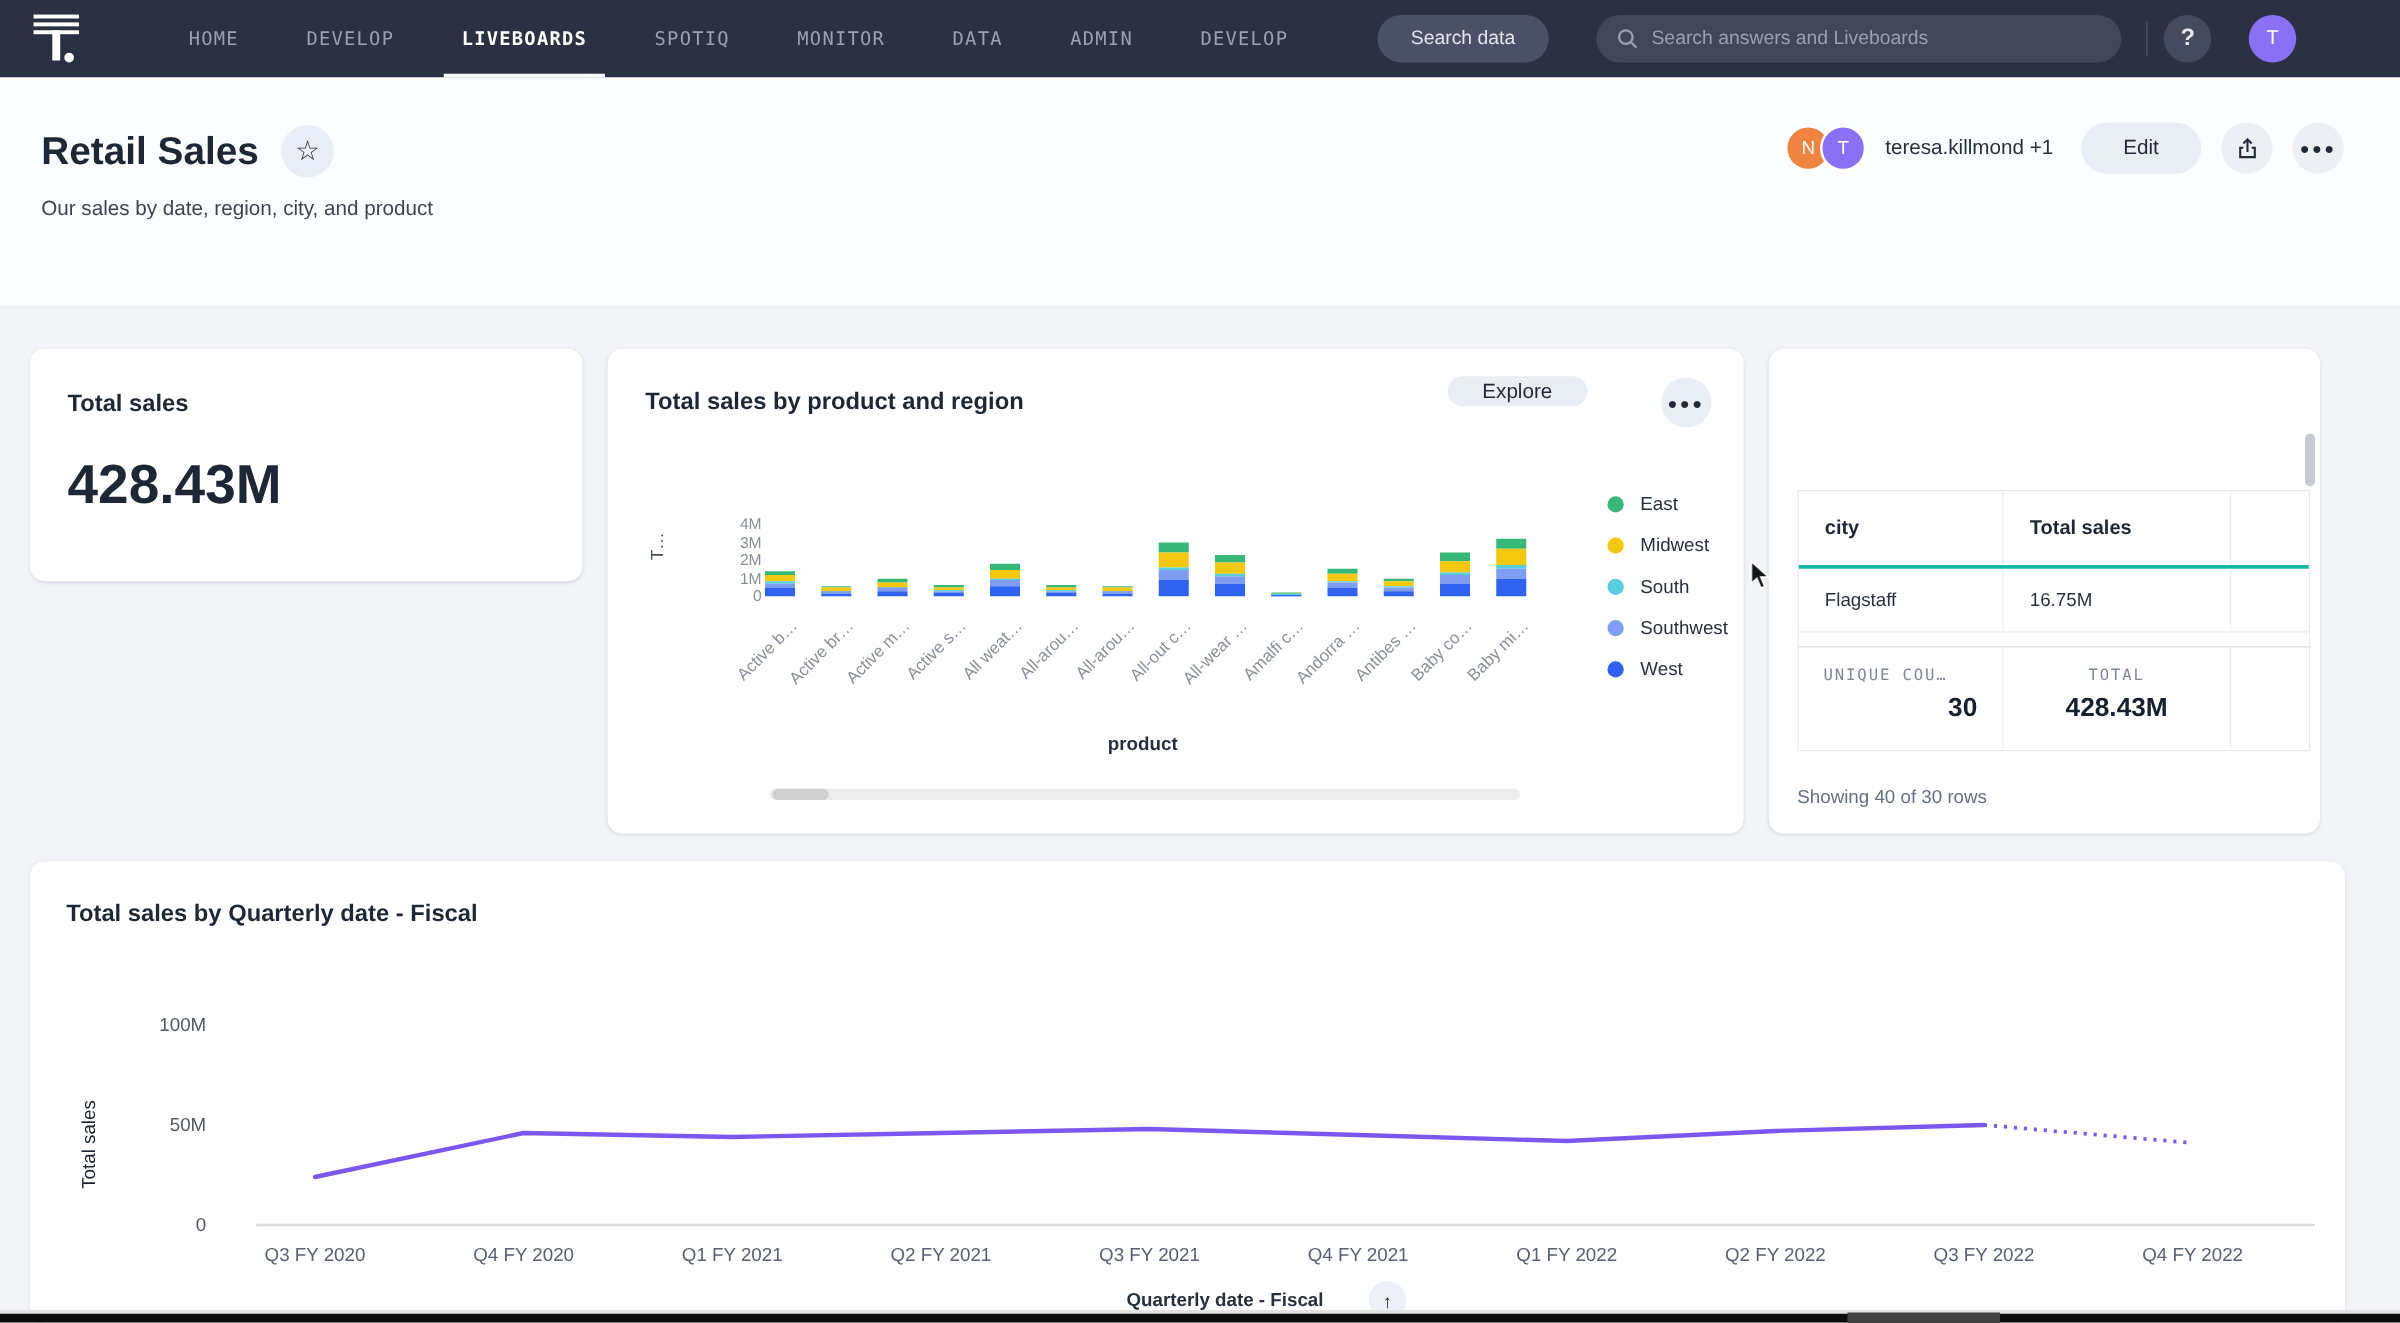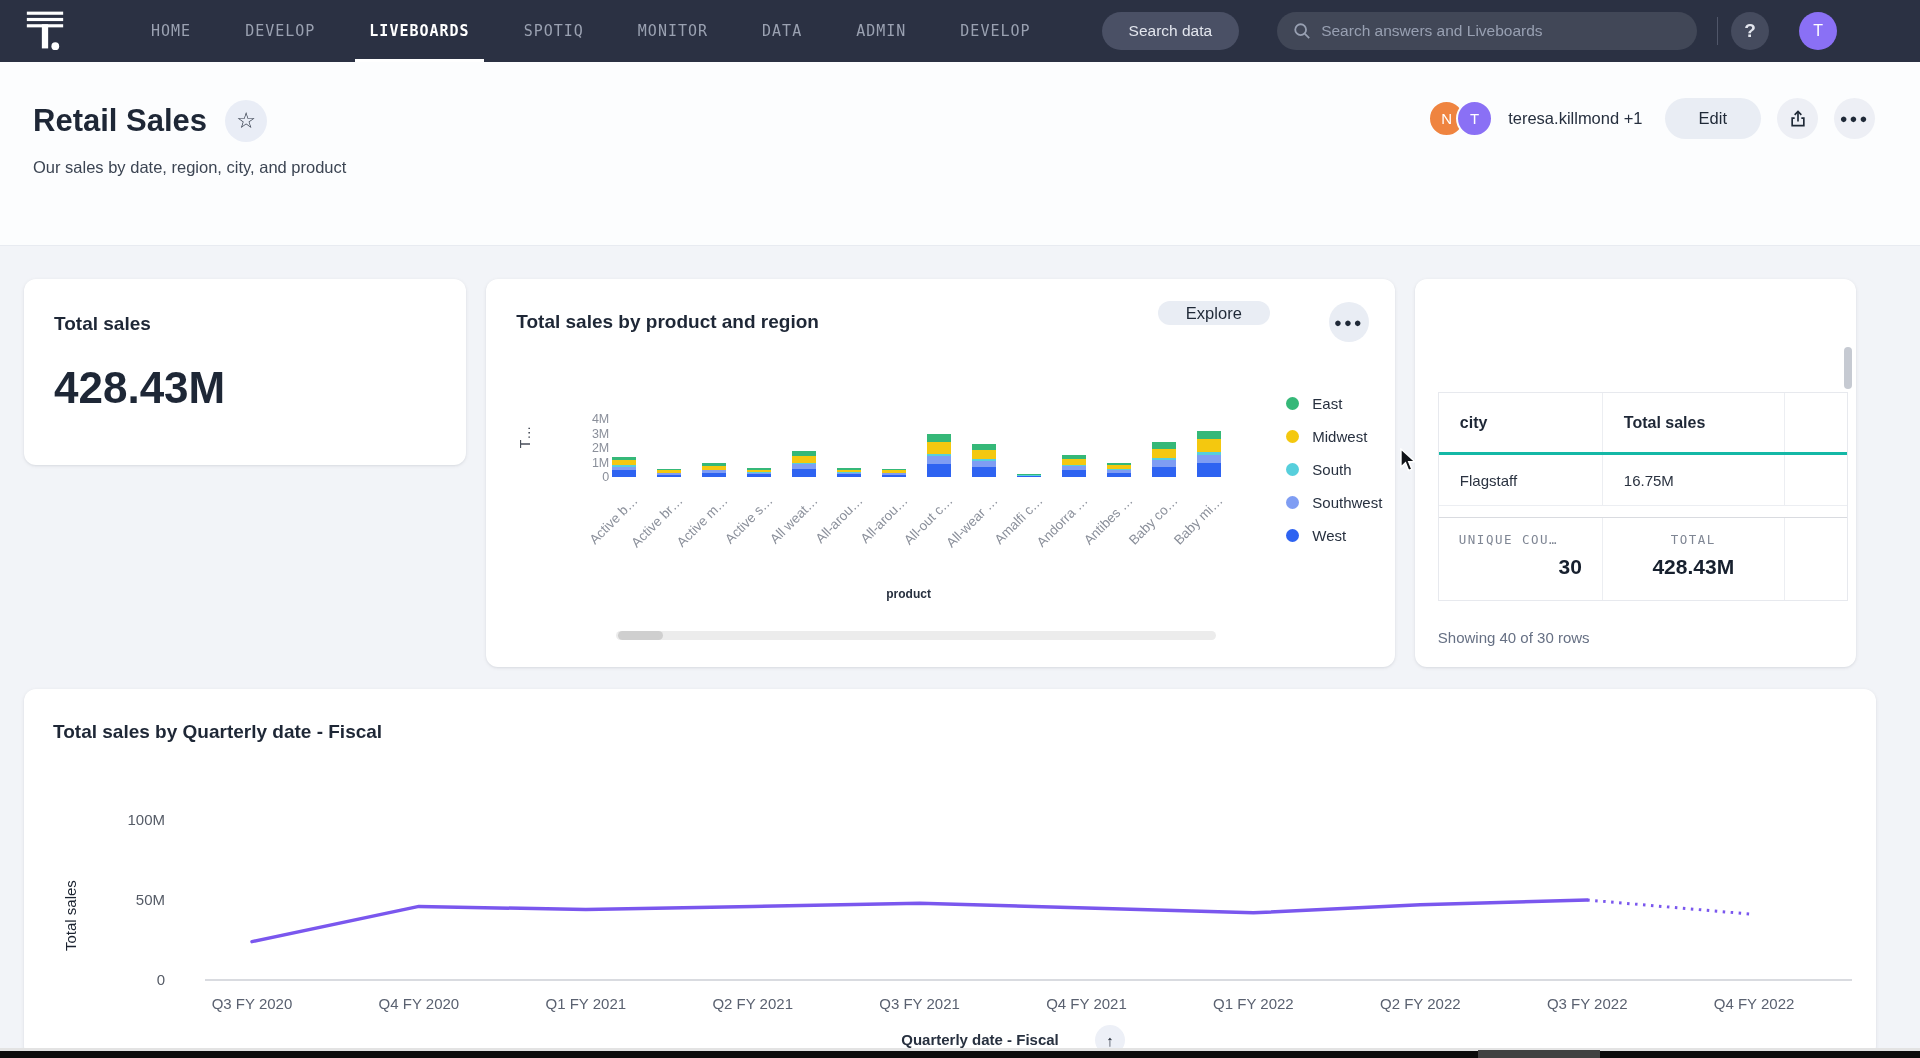--- a/index.html
+++ b/index.html
@@ -57,21 +57,21 @@
                  height:24px; padding:0 28px; font-size:16.5px; color:#1f2937; cursor:pointer; }
   .more-circle { position:absolute; right:26px; top:23px; width:40px; height:40px; border-radius:50%;
                  background:#e9edf4; border:none; cursor:pointer; color:#1f2937; }
   .bar-plot { position:absolute; left:0; top:0; width:100%; height:100%; }
   .ytick { position:absolute; width:42px; text-align:right; font-size:12.5px; color:#8a8f9a; transform:translateY(-50%); }
   .bar-ylabel { position:absolute; left:28px; top:150px; font-size:14px; color:#4a505b; transform:rotate(-90deg); }
   .bar { position:absolute; width:24px; display:flex; flex-direction:column-reverse; }
   .bar-seg { width:100%; }
   .bar-xlabel { position:absolute; width:110px; text-align:right; font-size:13.5px; color:#8a8f9a;
                 transform:rotate(-45deg); transform-origin:100% 0; white-space:nowrap; }
-  .bar-axis-title { position:absolute; font-size:12px; font-weight:bold; color:#27303f; }
+  .bar-axis-title { position:absolute; font-size:15px; font-weight:bold; color:#27303f; }
   .hscroll { position:absolute; left:130px; top:352px; width:600px; height:9px; background:#ececec; border-radius:5px; }
   .hscroll-thumb { position:absolute; left:2px; top:0; width:45px; height:9px; background:#cfcfcf; border-radius:5px; cursor:pointer; }
   .legend { position:absolute; left:800px; top:108px; }
   .legend-item { display:flex; align-items:center; height:33px; cursor:pointer; }
   .legend-dot { width:13px; height:13px; border-radius:50%; margin-right:13px; flex:none; }
   .legend-label { font-size:15px; color:#27303f; }
 
   .table-card { width:446px; height:388px; padding:30px 26px; }
   .city-table { position:absolute; left:23px; top:113px; width:410px; border:1px solid #e7e9ee; background:#fff; }
   .tr { display:flex; }

